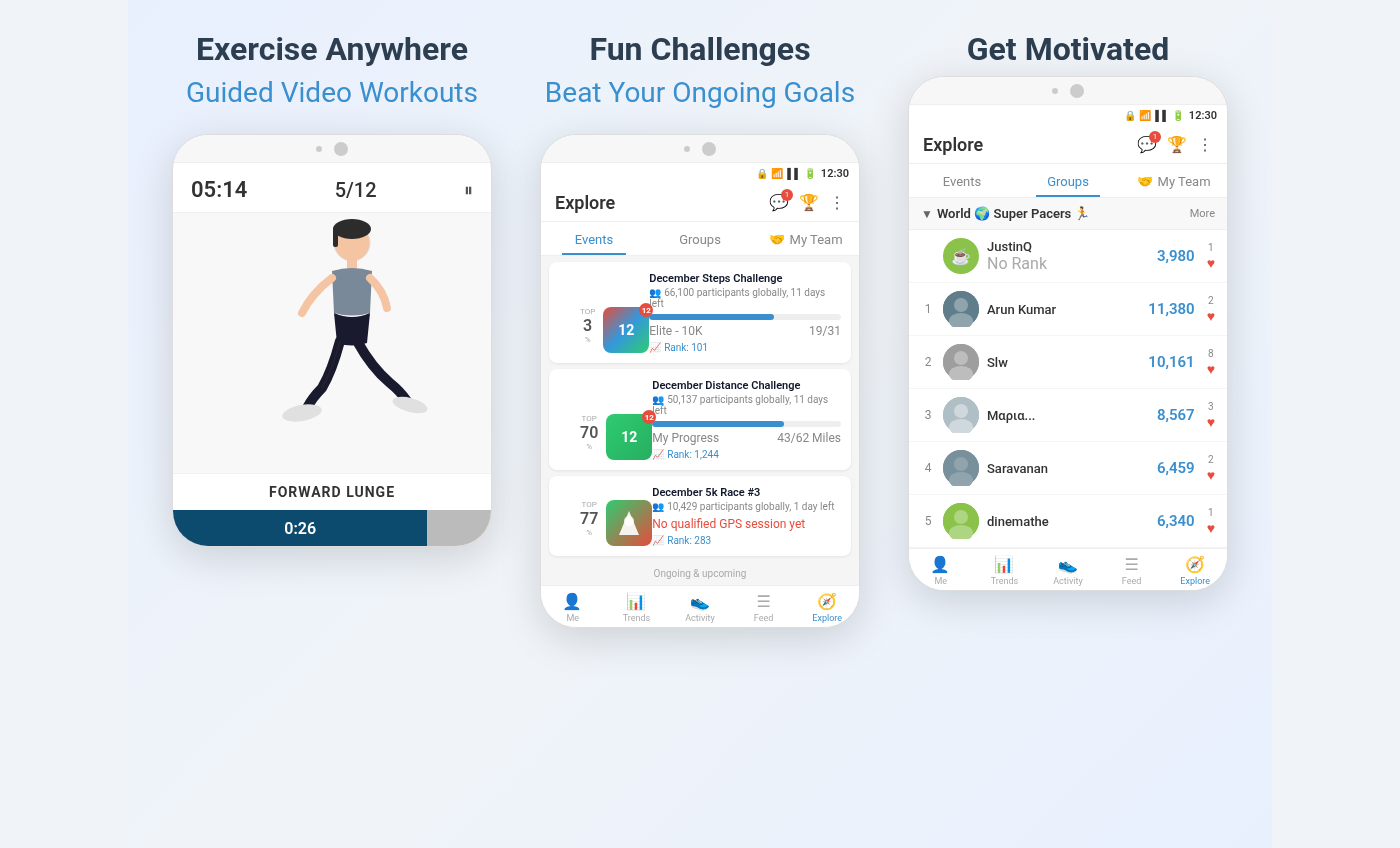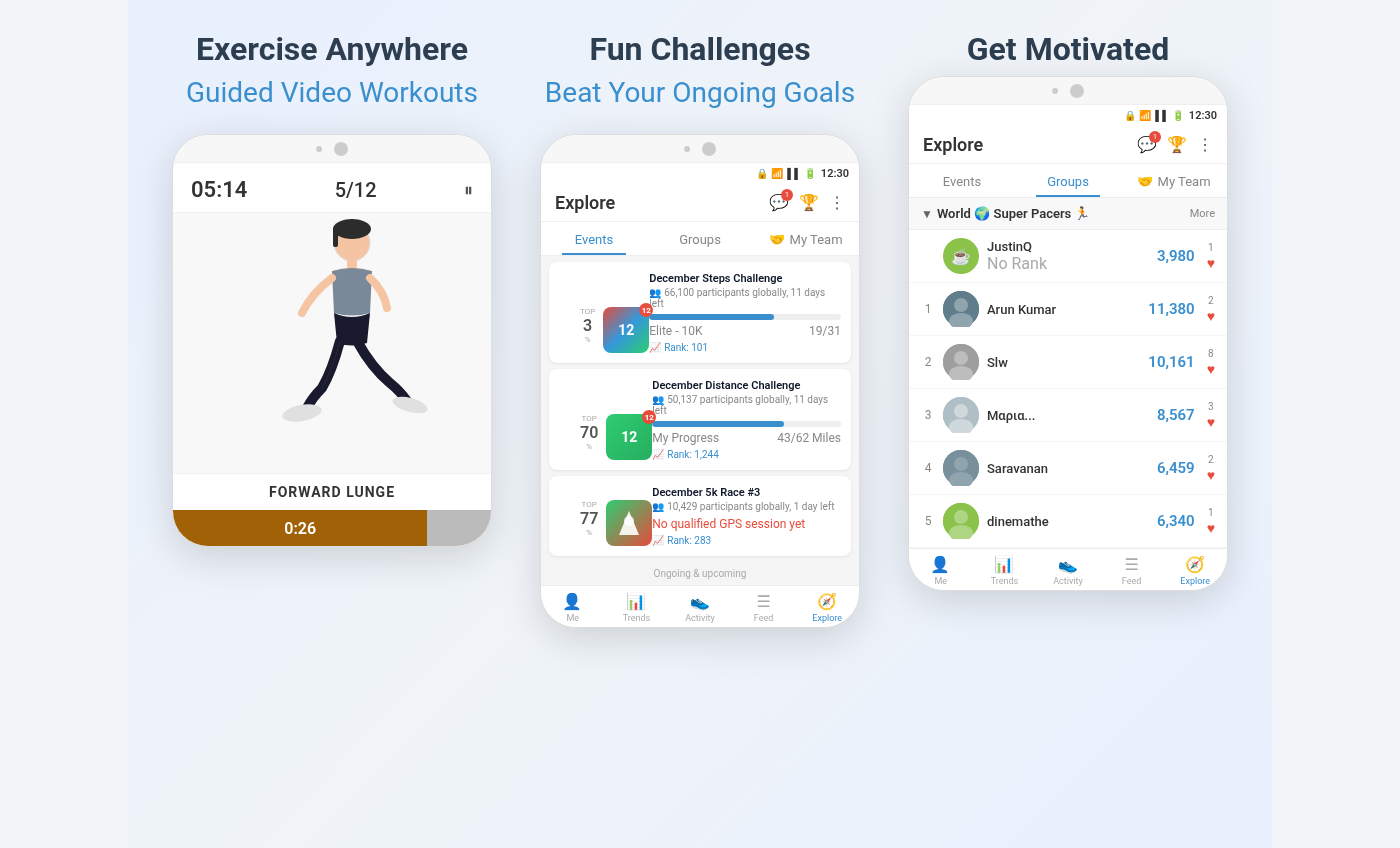--- a/index.html
+++ b/index.html
@@ -108,21 +108,21 @@
       font-weight: 700;
       letter-spacing: 1px;
       color: #333;
       border-top: 1px solid #f0f0f0;
     }
     .exercise-progress-bar {
       display: flex;
       height: 36px;
     }
     .progress-blue {
-      background: #a16207;
+      background: #0c4a6e;
       flex: 0 0 80%;
       display: flex;
       align-items: center;
       justify-content: center;
       color: white;
       font-size: 16px;
       font-weight: 600;
     }
     .progress-gray {
       background: #bbb;

